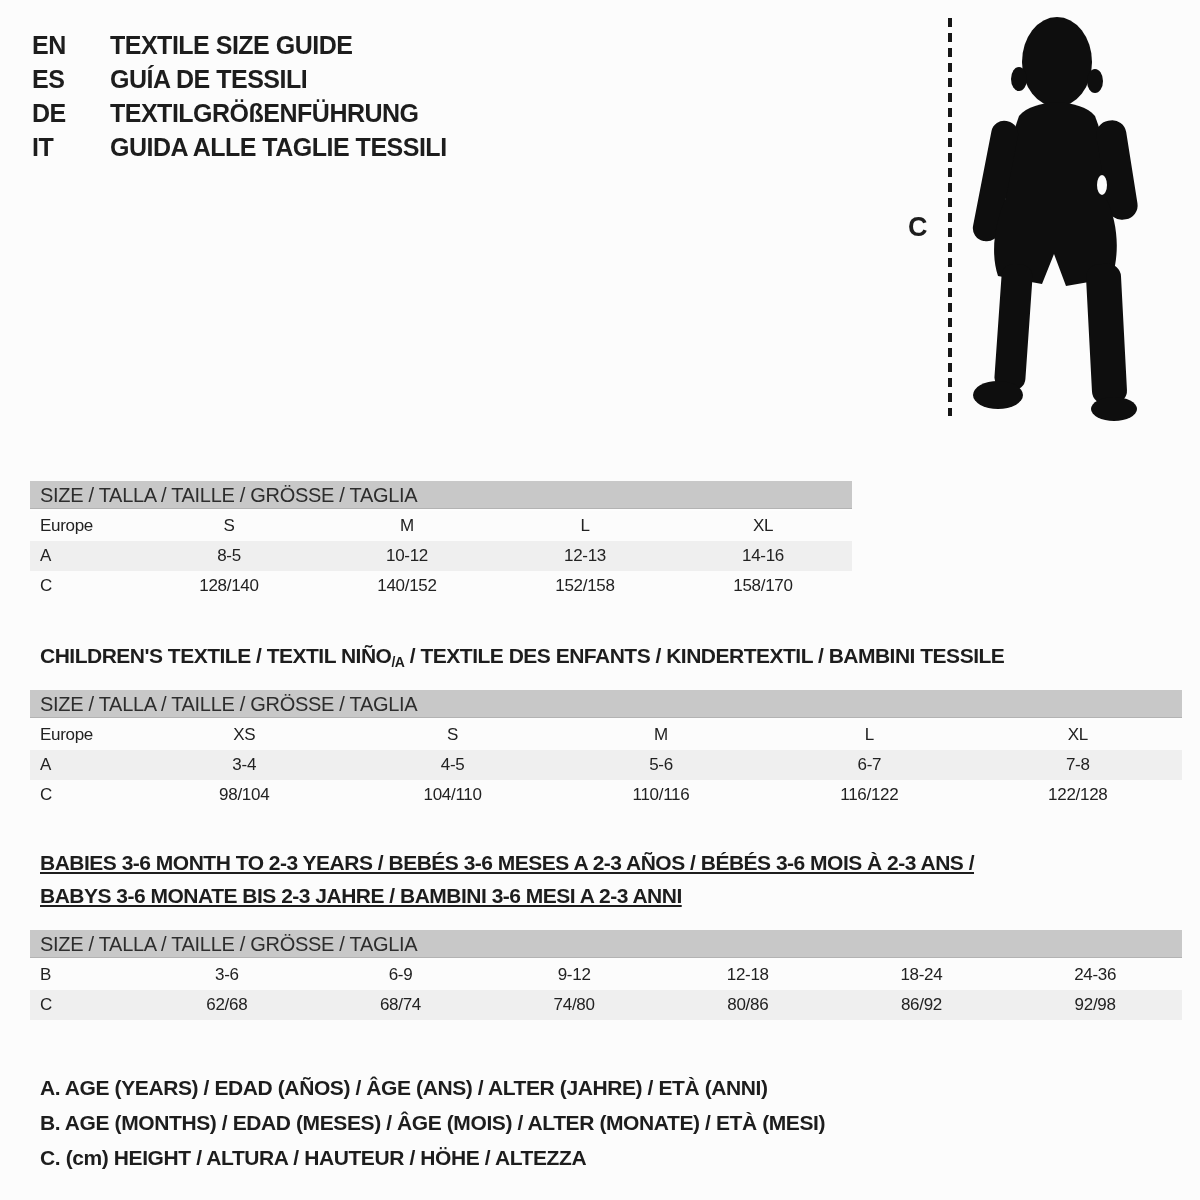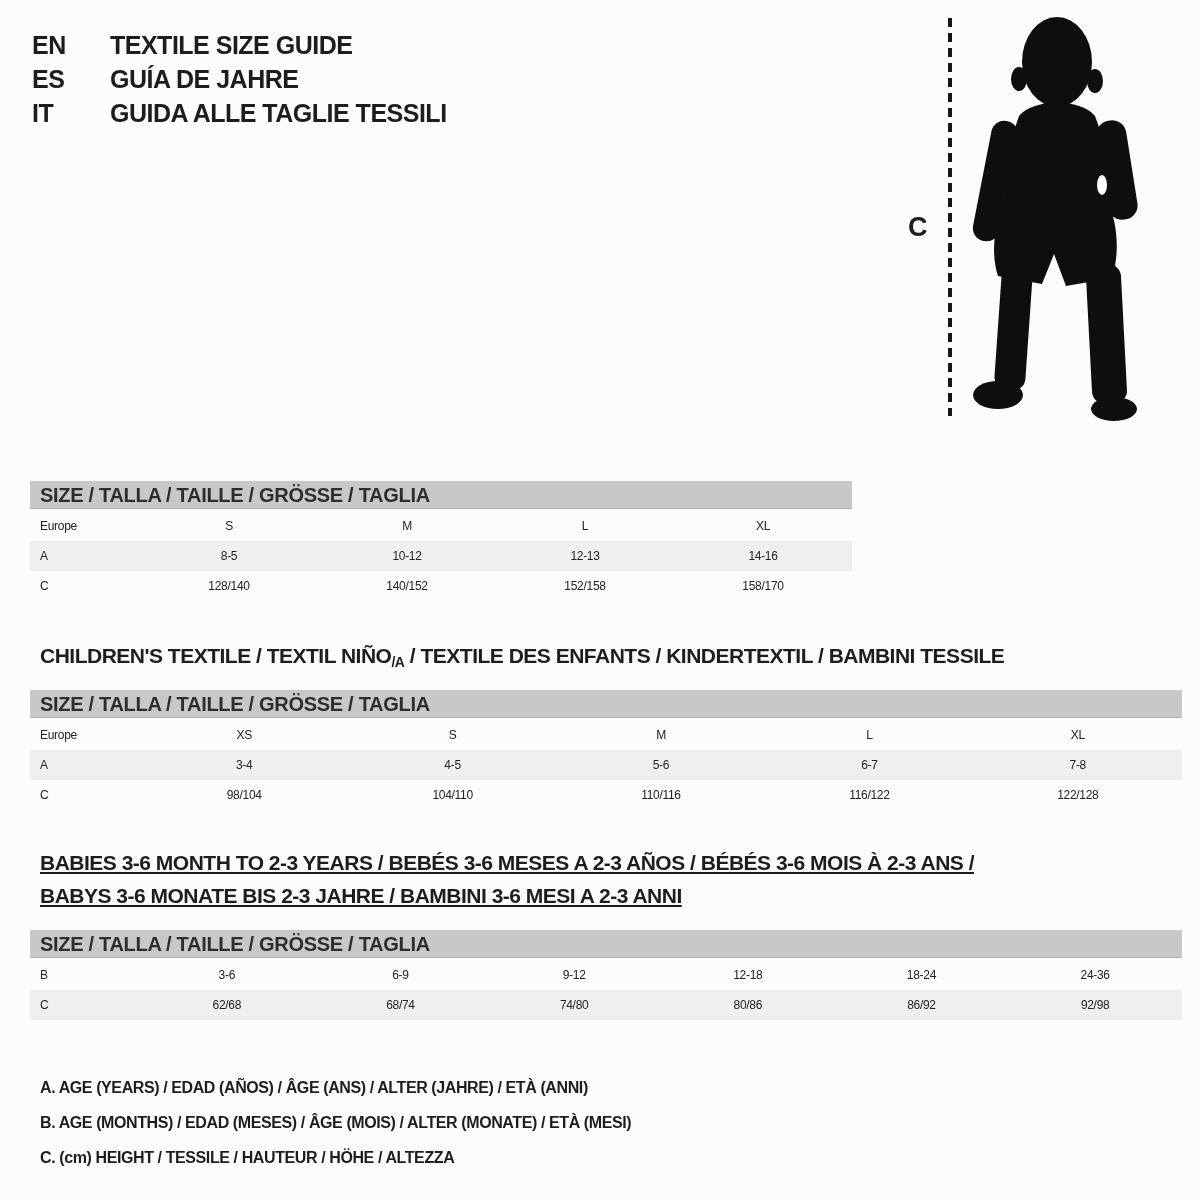--- a/index.html
+++ b/index.html
@@ -47,51 +47,55 @@
   }
   .tbl-junior{top:481px;width:822px;}
   .tbl-children{top:690px;width:1152px;}
   .tbl-babies{top:930px;width:1152px;}
   .size-table col.c-label{width:110px;}
   .size-table thead th{
     background:#c8c8c8;
     border-bottom:2px solid #fdfdfd;
     box-shadow:inset 0 -1px 0 #b3b3b3;
     height:28px;padding:0 10px;
-    font-size:20px;font-weight:700;letter-spacing:-0.3px;
+    font-size:20px;font-weight:400;letter-spacing:-0.3px;
     text-align:left;color:#2d2d2d;white-space:nowrap;
   }
   .size-table td{
     height:30px;padding:0 10px;
-    font-size:12px;font-weight:400;letter-spacing:-0.3px;
+    font-size:17px;font-weight:400;letter-spacing:-0.3px;
     text-align:center;color:#222;white-space:nowrap;
   }
   .size-table td.lbl{text-align:left;}
   .size-table tr.striped{background:#efefef;}
 
   
   .legend{position:absolute;left:40px;top:1070px;}
   .legend-row{
-    font-size:16px;font-weight:700;letter-spacing:-0.4px;
+    font-size:21px;font-weight:700;letter-spacing:-0.4px;
     line-height:35px;white-space:nowrap;
   }
 </style>
 </head>
 <body>
 
 <div class="canvas">
 
   <section class="langs">
     <div class="lang-row">
       <span class="lang-code">EN</span>
       <span class="lang-title">TEXTILE SIZE GUIDE</span>
     </div>
     <div class="lang-row">
       <span class="lang-code">ES</span>
-      <span class="lang-title">GUÍA DE JAHRE</span>
+      <span class="lang-title">GUÍA DE TESSILI</span>
+    </div>
+    <div class="lang-row">
+      <span class="lang-code">DE</span>
+      <span class="lang-title">TEXTILGRÖßENFÜHRUNG</span>
     </div>
     <div class="lang-row">
       <span class="lang-code">IT</span>
       <span class="lang-title">GUIDA ALLE TAGLIE TESSILI</span>
     </div>
   </section>
 
   <div class="measure-line"></div>
   <div class="measure-label">C</div>
   <svg class="baby-svg" viewBox="0 0 180 412" xmlns="http://www.w3.org/2000/svg" aria-hidden="true">
@@ -229,16 +233,16 @@
         <td>80/86</td>
         <td>86/92</td>
         <td>92/98</td>
       </tr>
     </tbody>
   </table>
 
   <section class="legend">
     <div class="legend-row">A. AGE (YEARS) / EDAD (AÑOS) / ÂGE (ANS) / ALTER (JAHRE) / ETÀ (ANNI)</div>
     <div class="legend-row">B. AGE (MONTHS) / EDAD (MESES) / ÂGE (MOIS) / ALTER (MONATE) / ETÀ (MESI)</div>
-    <div class="legend-row">C. (cm) HEIGHT / TESSILE / HAUTEUR / HÖHE / ALTEZZA</div>
+    <div class="legend-row">C. (cm) HEIGHT / ALTURA / HAUTEUR / HÖHE / ALTEZZA</div>
   </section>
 
 </div>
 
 </body></html>

